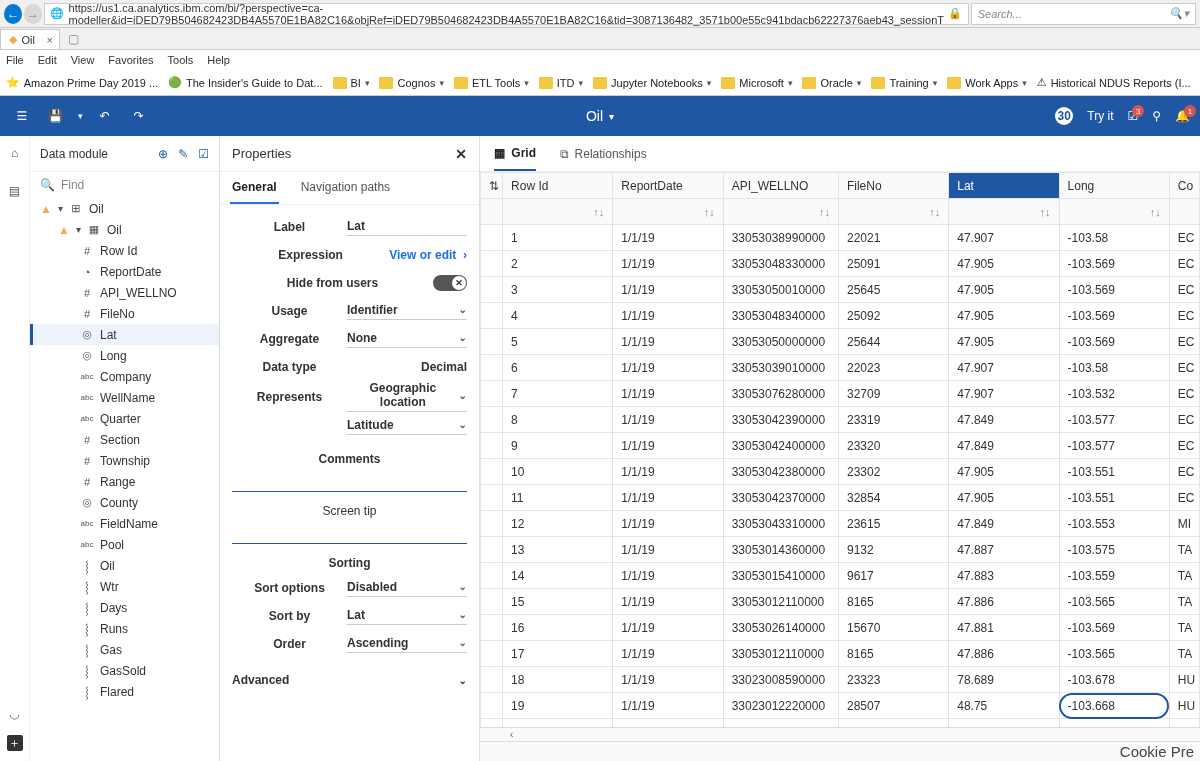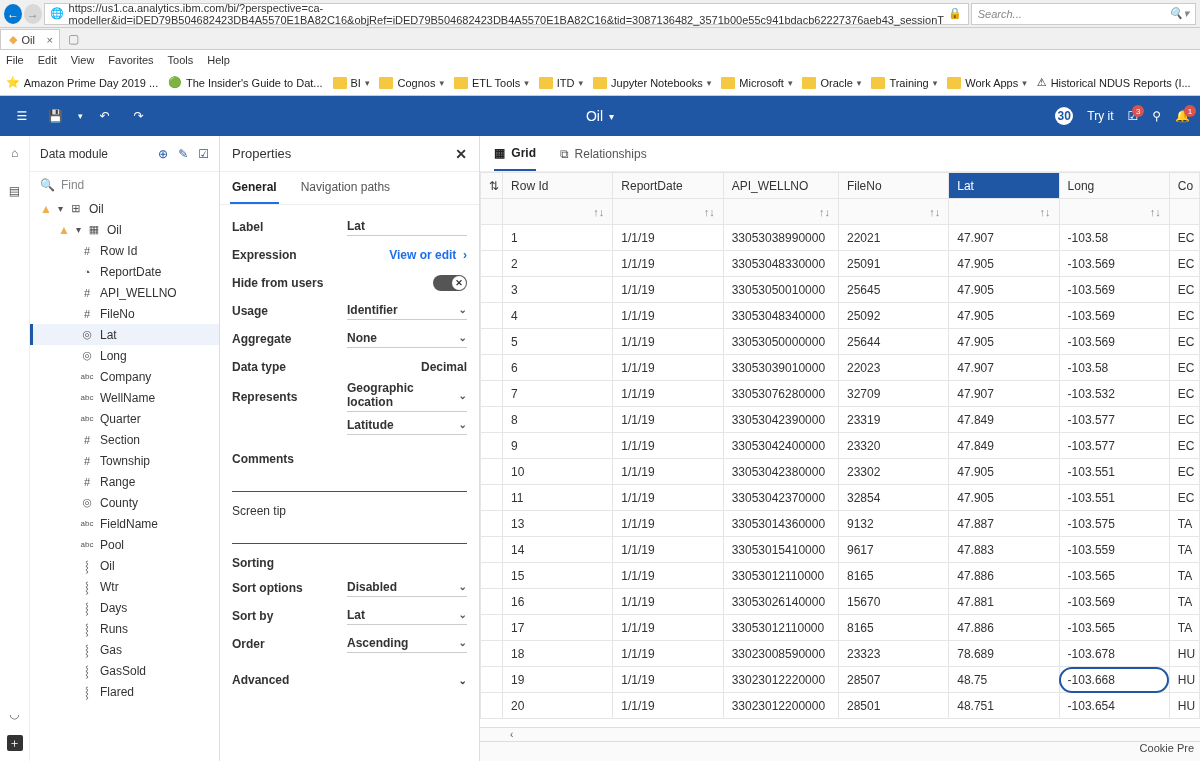--- a/index.html
+++ b/index.html
@@ -46,21 +46,21 @@
 .tree { flex: 1; overflow-y: auto; font-size: 12px; }
 .tree-item { display: flex; align-items: center; height: 21px; padding-left: 10px; gap: 6px; cursor: default; position: relative; }
 .tree-item .warn { color: #f0ad4e; }
 .tree-item .ico { width: 14px; text-align: center; color: #555; font-size: 11px; }
 .tree-item.lev1 { padding-left: 28px; }
 .tree-item.lev2 { padding-left: 50px; }
 .tree-item.selected { background: #eef3fb; }
 .tree-item.selected::before { content:""; position:absolute; left:0; top:0; bottom:0; width:3px; background:#1f57a4; }
 
 
-.props { width: 260px; border-right: 1px solid #ddd; display: flex; flex-direction: column; font-size: 12px; }
+.props { width: 260px; border-right: 1px solid #ddd; display: flex; flex-direction: column; font-size: 12px; text-align: center; }
 .props-hdr { height: 36px; display: flex; align-items: center; padding: 0 12px; font-size: 13px; border-bottom: 1px solid #eee; }
 .props-hdr .close { margin-left: auto; font-size: 14px; font-weight: bold; color: #333; }
 .props-tabs { display: flex; padding: 0 10px; gap: 20px; border-bottom: 1px solid #eee; }
 .props-tab { padding: 8px 2px; font-size: 12px; color: #555; }
 .props-tab.active { color: #222; border-bottom: 2px solid #1f6feb; font-weight: 600; }
 .props-body { flex: 1; overflow-y: auto; padding: 8px 12px; }
 .prow { display: flex; align-items: center; min-height: 28px; font-weight: bold; }
 .prow .plabel { flex: 1; color: #333; }
 .prow .pval { width: 120px; font-size: 12px; color: #333; display: flex; align-items: center; justify-content: space-between; border-bottom: 1px solid transparent; }
 .prow .pval.underline { border-bottom: 1px solid #ccc; padding-bottom: 2px; }
@@ -84,21 +84,21 @@
 th.selected { background: #1f57a4; color: #fff; }
 .sort-cell { text-align: right; color: #888; font-size: 11px; }
 col.c-sort { width: 22px; }
 col.c-row { width: 110px; }
 col.c-date { width: 110px; }
 col.c-well { width: 115px; }
 col.c-file { width: 110px; }
 col.c-lat { width: 110px; }
 col.c-long { width: 110px; }
 col.c-co { width: 30px; }
-.status-bar { height: 20px; border-top: 1px solid #ddd; display: flex; align-items: flex-start; justify-content: flex-end; padding-right: 6px; font-size: 11px; color: #444; background:#fafafa;}
+.status-bar { height: 20px; border-top: 1px solid #ddd; display: flex; align-items: center; justify-content: flex-end; padding-right: 6px; font-size: 15px; color: #444; background:#fafafa;}
 .grid-scroll { height: 14px; border-top: 1px solid #ddd; display:flex; align-items:center; padding-left:30px; background:#fafafa;}
 .scroll-arrow { font-size:10px; color:#555; }
 td.sel-cell { outline: 2px solid #1f57a4; outline-offset:-2px;border-radius:13px; }
 </style>
 </head>
 <body>
 
 <div class="browser-bar">
   <div class="nav-btn back">←</div>
   <div class="nav-btn fwd">→</div>
@@ -584,20 +584,30 @@
               <td>11</td>
               <td>1/1/19</td>
               <td>33053042370000</td>
               <td>32854</td>
               <td>47.905</td>
               <td>-103.551</td>
               <td>EC</td>
             </tr>
             <tr>
               <td></td>
+              <td>12</td>
+              <td>1/1/19</td>
+              <td>33053043310000</td>
+              <td>23615</td>
+              <td>47.849</td>
+              <td>-103.553</td>
+              <td>MI</td>
+            </tr>
+            <tr>
+              <td></td>
               <td>13</td>
               <td>1/1/19</td>
               <td>33053014360000</td>
               <td>9132</td>
               <td>47.887</td>
               <td>-103.575</td>
               <td>TA</td>
             </tr>
             <tr>
               <td></td>

